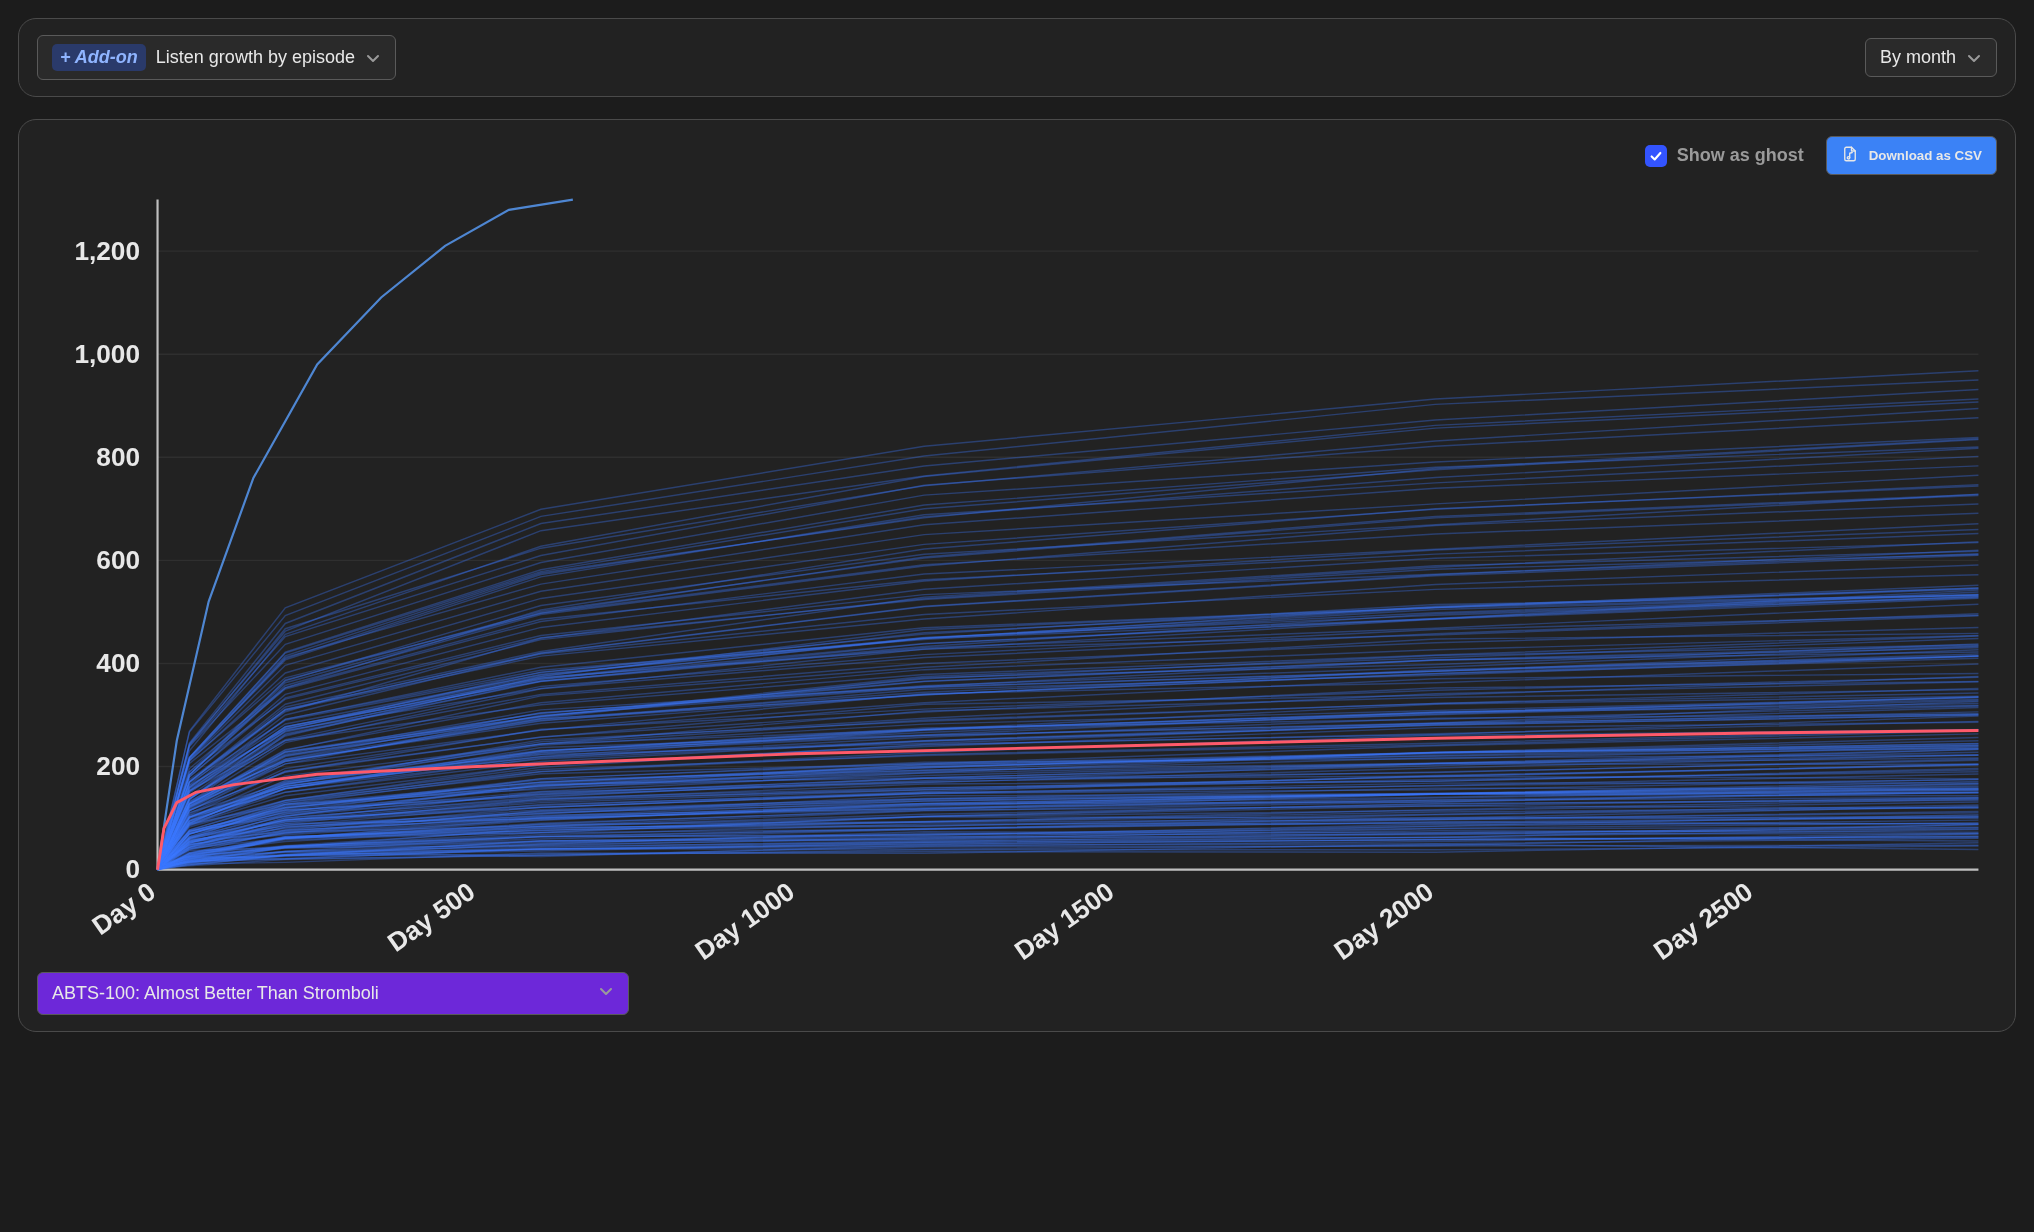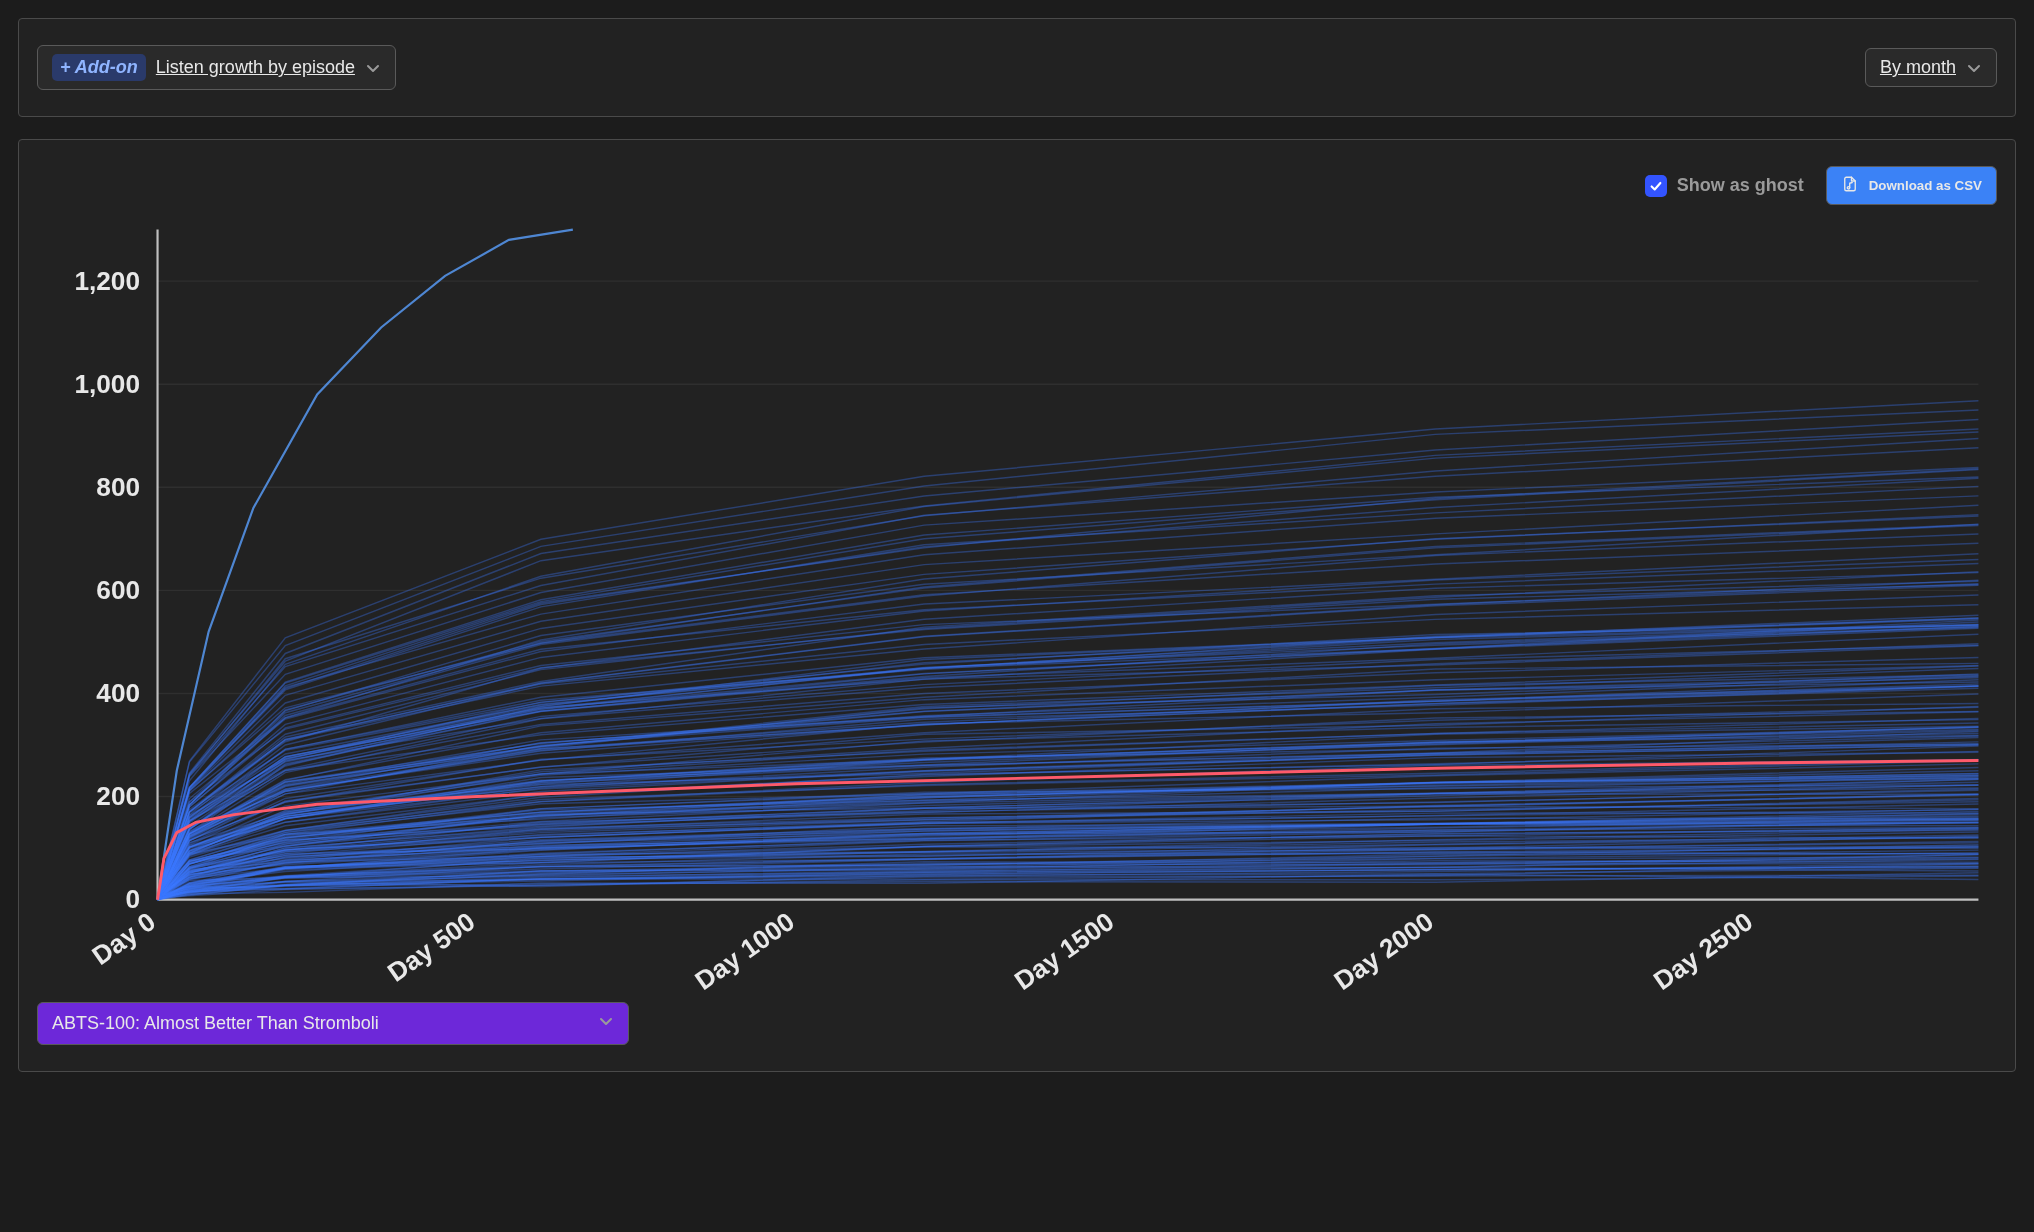--- a/index.html
+++ b/index.html
@@ -21,23 +21,23 @@
   body {
     margin: 0;
     background: var(--bg);
     color: var(--text);
     font-family: -apple-system, BlinkMacSystemFont, "Segoe UI", Helvetica, Arial, sans-serif;
     font-size: 18px;
     padding: 18px;
   }
   .panel {
     border: 1px solid var(--panel-border);
-    border-radius: 4px;
+    border-radius: 18px;
     background: var(--panel);
-    padding: 26px 18px;
+    padding: 16px 18px;
   }
   .panel + .panel { margin-top: 22px; }
 
   
   .top-row {
     display: flex;
     align-items: center;
     justify-content: space-between;
   }
   .dropdown {
@@ -57,21 +57,21 @@
     color: var(--muted);
   }
   .badge-addon {
     font-style: italic;
     font-weight: 600;
     color: var(--badge-text);
     background: var(--badge-bg);
     border-radius: 5px;
     padding: 3px 8px;
   }
-  .dropdown .label { color: var(--text); text-decoration: underline; }
+  .dropdown .label { color: var(--text); }
 
   
   .chart-header {
     display: flex;
     justify-content: flex-end;
     align-items: center;
     gap: 22px;
     margin-bottom: 10px;
   }
   .chk {

